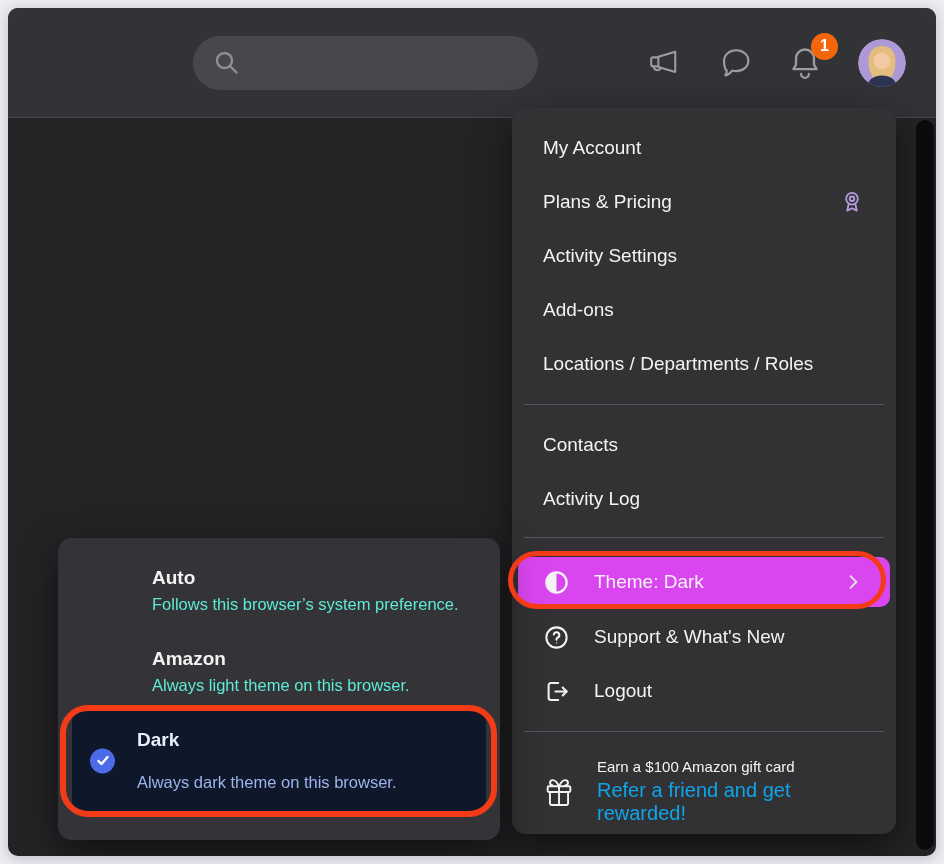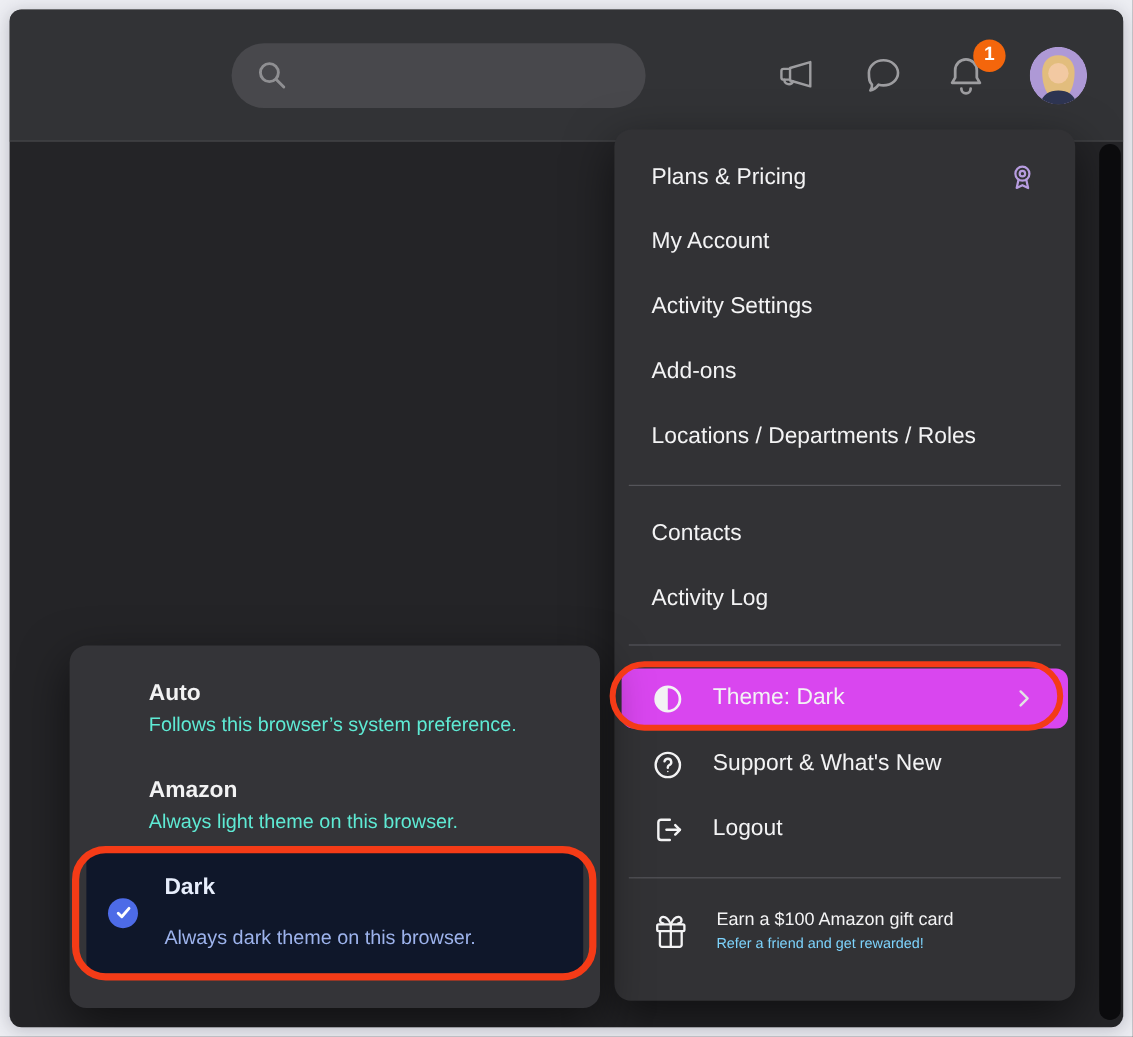--- a/index.html
+++ b/index.html
@@ -51,28 +51,28 @@
     font-size:19px; color:#f3f3f4; gap:24px; cursor:pointer; flex:0 0 auto;
   }
   .menu-item .trailing { margin-left:auto; display:flex; }
   .menu-item.highlighted {
     background:#d946ef; border-radius:10px; margin:3px 6px; height:50px; padding:0 27px 0 25px;
   }
   .divider { height:1px; background:#55555a; margin:13px 12px; flex:0 0 auto; }
   .divider.tight-top { margin-top:11px; margin-bottom:16px; }
   .referral { display:flex; align-items:center; gap:22px; padding:13px 31px 0 31px; cursor:pointer; }
   .referral-title { font-size:15px; color:#f3f3f4; margin-bottom:4px; }
-  .referral-sub { font-size:12px; color:#7dd3fc; }
+  .referral-sub { font-size:20px; color:#0ea5e9; }
   
   .submenu {
     position:absolute; left:50px; top:530px; width:442px; height:302px;
     background:#343438; border-radius:14px; box-shadow:0 14px 40px rgba(0,0,0,.55);
     padding-top:26px;
   }
-  .option { padding-left:66px; cursor:pointer; }
+  .option { padding-left:94px; cursor:pointer; }
   .option-title { font-size:19px; font-weight:600; color:#f2f2f3; line-height:28px; }
   .option-desc { font-size:16.5px; color:#5eead4; line-height:25px; }
   .opt-auto { margin-bottom:28px; }
   .opt-light { margin-bottom:12px; }
   .option.selected {
     background:#0f172a; margin:0 14px; border-radius:10px;
     padding:16px 20px 16px 65px; position:relative;
   }
   .option.selected .option-title { color:#e7eefc; }
   .option.selected .option-desc { color:#9db3ec;margin-top:16px; }
@@ -135,33 +135,33 @@
           </g>
         </svg>
       </button>
     </div>
   </header>
 
   <div class="scrollbar-thumb"></div>
 
   <nav class="menu">
     <div class="menu-item">
+      <span>My Account</span>
+    </div>
+    <div class="menu-item">
       <span>Plans &amp; Pricing</span>
       <span class="trailing">
         <svg width="26" height="26" viewBox="0 0 24 24" fill="none" stroke="#b79ce0" stroke-width="1.7" stroke-linejoin="round" stroke-linecap="round">
           <circle cx="12" cy="9" r="5.4"></circle>
             <circle cx="12" cy="9" r="2.1"></circle>
           <path d="M9 13.6 L7.6 20 l4.4 -2.2 4.4 2.2 -1.4 -6.4"></path>
         </svg>
       </span>
     </div>
     <div class="menu-item">
-      <span>My Account</span>
-    </div>
-    <div class="menu-item">
       <span>Activity Settings</span>
     </div>
     <div class="menu-item">
       <span>Add-ons</span>
     </div>
     <div class="menu-item">
       <span>Locations / Departments / Roles</span>
     </div>
 
     <div class="divider"></div>

